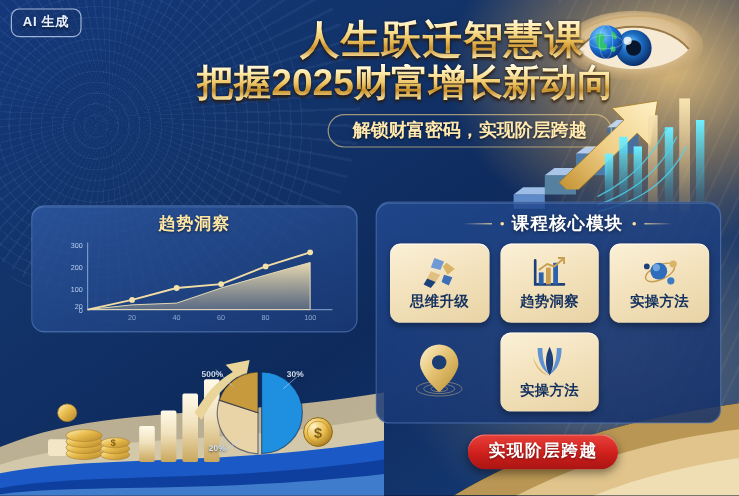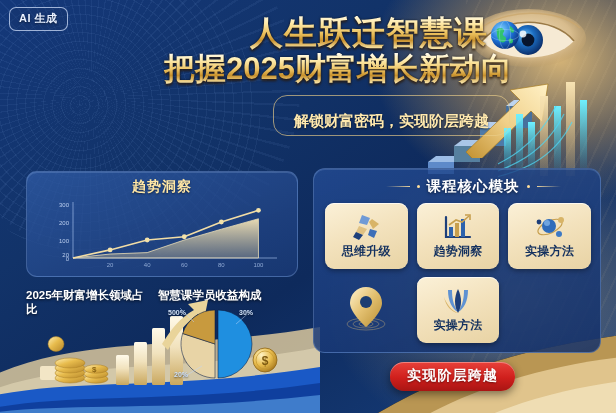--- a/index.html
+++ b/index.html
@@ -45,21 +45,21 @@
     background:linear-gradient(180deg,#fff6d8 2%,#ffe9a6 22%,#e8bc57 52%,#c9922f 70%,#f7e2a2 92%);
     -webkit-background-clip:text;background-clip:text;color:transparent;
     filter:drop-shadow(0 2px 1px rgba(60,30,0,.55)) drop-shadow(0 0 1px rgba(0,0,0,.6));
     display:inline-block;text-decoration:underline;}
   .globe{display:inline-block;vertical-align:-6px;width:30px;height:30px;margin-left:2px;}
   .title2{margin-top:2px;font-size:31px;font-weight:900;letter-spacing:0px;line-height:1.06;
     background:linear-gradient(180deg,#fffaea 2%,#ffeeb2 20%,#edc465 50%,#c8912c 68%,#fae7ab 92%);
     -webkit-background-clip:text;background-clip:text;color:transparent;
     filter:drop-shadow(0 2px 1px rgba(60,30,0,.6)) drop-shadow(0 0 1px rgba(0,0,0,.6));
     display:inline-block;padding-right:8px;}
-  .subpill{display:inline-block;margin-top:9px;margin-right:10px;padding:16px 20px 4px;
+  .subpill{display:inline-block;margin-top:9px;margin-right:10px;padding:3px 20px 4px;
     border:1px solid rgba(235,206,136,.65);border-radius:14px;color:#ffe9ae;font-size:15px;font-weight:800;
     text-shadow:0 1px 2px rgba(0,0,0,.6);}
 
   
   .card-left{position:absolute;left:26px;top:171px;width:272px;height:106px;border-radius:11px;
     background:linear-gradient(160deg,rgba(47,90,163,.78),rgba(26,57,117,.82));
     border:1px solid rgba(150,186,240,.30);box-shadow:inset 0 1px 0 rgba(190,215,255,.18);}
   .card-left h3{margin:0;padding-top:6px;text-align:center;font-size:14px;font-weight:900;color:#ffe7a6;
     text-shadow:0 1px 2px rgba(0,0,0,.55);letter-spacing:1px;}
   .chart-box{position:absolute;left:12px;top:26px;width:248px;height:74px;}
@@ -259,22 +259,20 @@
           <path d="M 34 60 L 71.0909090909091 51.9 L 108.18181818181819 42 L 145.27272727272725 38.760000000000005 L 182.36363636363637 24 L 219.45454545454544 12.300000000000004" fill="none" stroke="#f2dda5" stroke-width="1.6" stroke-linejoin="round"></path>
           <circle cx="71.0909090909091" cy="51.9" r="2.4" fill="#f4e2aa" stroke="#c8a košer" stroke-width="0"></circle>
           <circle cx="108.18181818181819" cy="42" r="2.4" fill="#f4e2aa" stroke="#c8a košer" stroke-width="0"></circle>
           <circle cx="145.27272727272725" cy="38.760000000000005" r="2.4" fill="#f4e2aa" stroke="#c8a košer" stroke-width="0"></circle>
           <circle cx="182.36363636363637" cy="24" r="2.4" fill="#f4e2aa" stroke="#c8a košer" stroke-width="0"></circle>
           <circle cx="219.45454545454544" cy="12.300000000000004" r="2.4" fill="#f4e2aa" stroke="#c8a košer" stroke-width="0"></circle>
         </svg>
     </div>
   </div>
 
-  <div class="ll-title">2025年财富增长领域占比</div>
-  <div class="pie-title">智慧课学员收益构成</div>
 
   <div class="bars-art">
     <svg viewBox="0 0 105 85" width="105" height="85">
       <defs>
           <linearGradient id="gb" x1="0" y1="1" x2="0" y2="0">
         <stop offset="0%" stop-color="#c9a75e"></stop>
             <stop offset="55%" stop-color="#f1e2bd"></stop>
             <stop offset="100%" stop-color="#fffaea"></stop>
           </linearGradient>
       </defs>

